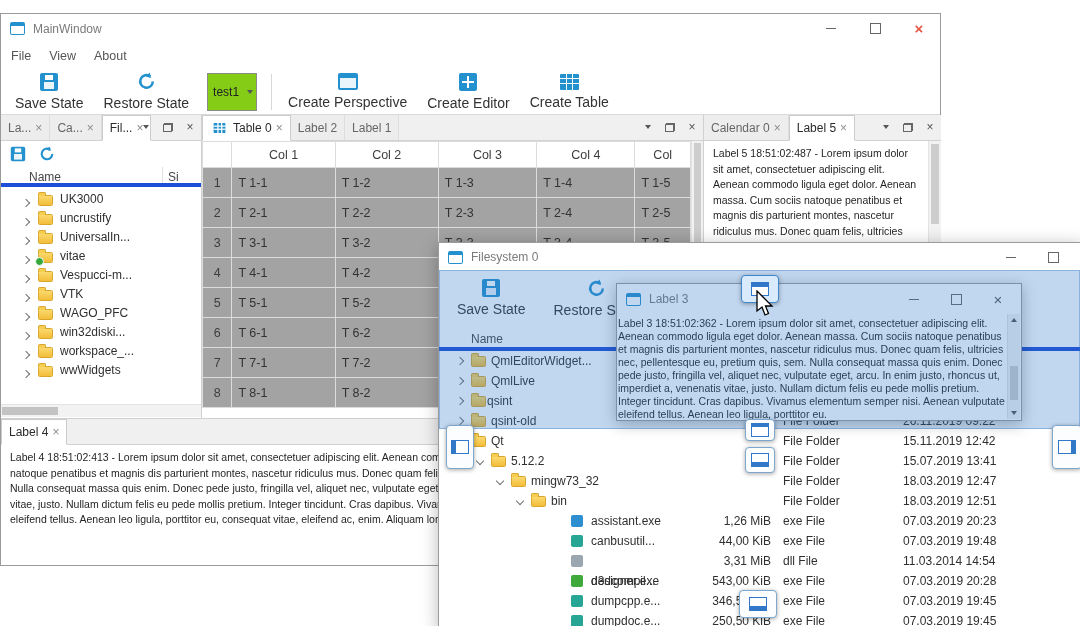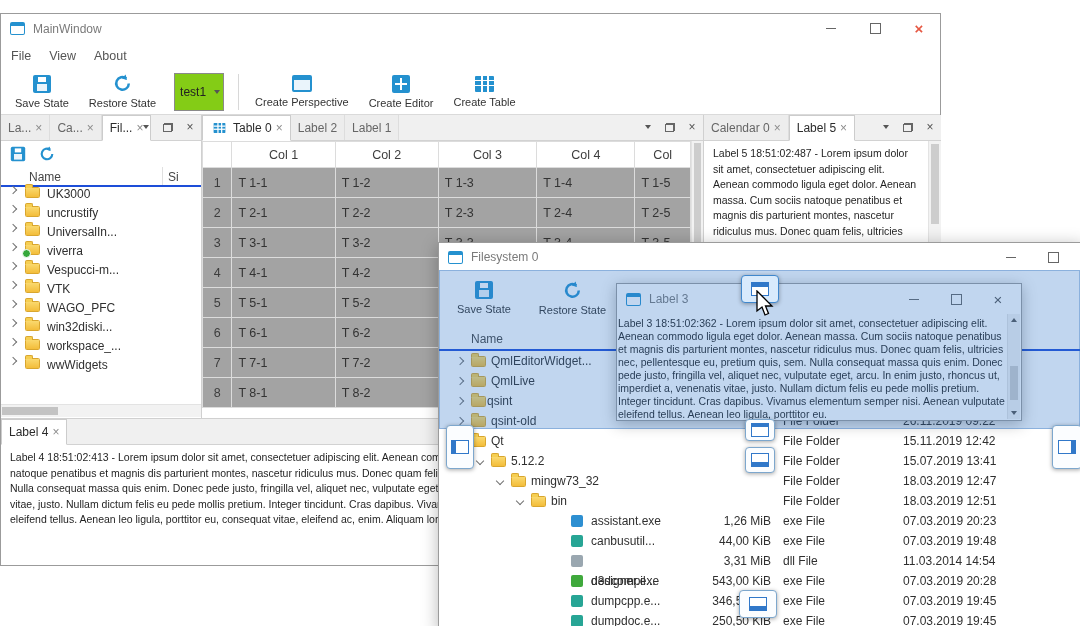--- a/index.html
+++ b/index.html
@@ -12,21 +12,21 @@
 .winbtn{position:absolute;top:0;width:42px;height:100%;display:flex;align-items:center;justify-content:center}
 .winbtn.min::before{content:"";width:10px;height:1px;background:#666}
 .winbtn.max::before{content:"";width:9px;height:9px;border:1px solid #666}
 .winbtn.close{font-size:15px;color:#555}
 .winbtn.close::before{content:"×"}
 .winbtn.close.red{color:#e65843;font-weight:bold}
 #menu-bar{display:flex;align-items:center;height:26px;padding-left:1px}
 .menu-item{padding:0 9px;font-size:12.5px;color:#555}
 #main-toolbar{display:flex;align-items:center;height:46px;border-bottom:1px solid #dadada;padding-left:4px}
 .tbtn{display:flex;flex-direction:column;align-items:center;justify-content:center;gap:4px;height:44px;padding:0 10px}
-.tbtn .lbl{font-size:11px;color:#333;white-space:nowrap}
+.tbtn .lbl{font-size:14px;color:#333;white-space:nowrap}
 .combo{width:50px;height:38px;border:1px solid #8a8a8a;background:#84cc16;display:flex;align-items:center;margin:0 8px;position:relative}
 .combo .val{font-size:12px;color:#222;margin-left:5px}
 .combo .arrow{position:absolute;right:3px;top:50%;margin-top:-2px;width:0;height:0;border-left:3.5px solid transparent;border-right:3.5px solid transparent;border-top:4px solid #555}
 .tsep{width:1px;height:36px;background:#d8d8d8;margin:0 6px}
 .ico-save{width:18px;height:18px;background:#2491cf;border-radius:2px;position:relative}
 .ico-save::before{content:"";position:absolute;top:2px;left:5px;width:8px;height:5px;background:#fff}
 .ico-save::after{content:"";position:absolute;bottom:2px;left:4px;width:10px;height:7px;background:#eaf4fb}
 .ico-persp{width:20px;height:17px;border:2px solid #2491cf;border-radius:2px;position:relative;background:#eaf4fb}
 .ico-persp::before{content:"";position:absolute;left:-1px;right:-1px;top:-1px;height:4px;background:#2491cf}
 .ico-editor{width:18px;height:18px;background:#2491cf;border-radius:2px;position:relative}
@@ -47,22 +47,22 @@
 .dc-float{position:relative;width:10px;height:9px}
 .dc-float::before{content:"";position:absolute;right:0;top:0;width:7px;height:6px;border:1px solid #666}
 .dc-float::after{content:"";position:absolute;left:0;bottom:0;width:7px;height:6px;border:1px solid #666;background:#f0f0f0}
 .dc-close{font-size:12px;color:#555}
 .dc-close::before{content:"×"}
 #dock-left{position:absolute;left:0;top:101px;width:201px;height:304px;border-right:1px solid #d0d0d0;border-bottom:1px solid #d0d0d0}
 #dock-center{position:absolute;left:201px;top:101px;width:502px;height:304px;border-right:1px solid #d0d0d0;border-bottom:1px solid #d0d0d0}
 #dock-right{position:absolute;left:703px;top:101px;width:237px;height:450px}
 #dock-bottom{position:absolute;left:0;top:405px;width:703px;height:146px;border-right:1px solid #d0d0d0}
 #left-minibar{display:flex;align-items:center;gap:12px;height:26px;padding-left:8px}
-.tree-head{position:relative;height:20px;border-bottom:2px solid #1d4ed8;font-size:12px;color:#454545}
-.trow{display:flex;align-items:flex-start;height:19px;padding-left:9px;font-size:12px;color:#2f2f2f}
+.tree-head{position:relative;height:20px;border-bottom:4px solid #1d4ed8;font-size:12px;color:#454545}
+.trow{display:flex;align-items:flex-end;height:19px;padding-left:22px;font-size:12px;color:#2f2f2f}
 .chev{width:6px;height:6px;border-right:1.4px solid #727272;border-bottom:1.4px solid #727272;transform:rotate(-45deg);flex:0 0 auto}
 .chev.open{transform:rotate(45deg)}
 .fold{flex:0 0 auto;width:15px;height:11px;background:linear-gradient(#fad96e,#f3bd3a);border:1px solid #d9a62e;border-radius:1.5px;position:relative;margin:0 7px 0 9px}
 .fold::before{content:"";position:absolute;left:-1px;top:-4px;width:6px;height:3px;background:#f6cf52;border:1px solid #d9a62e;border-bottom:none;border-radius:2px 2px 0 0}
 .badge{position:absolute;left:-4px;bottom:-4px;width:9px;height:9px;border-radius:50%;background:#35a83b;border:1px solid #fff}
 .tname{white-space:nowrap}
 #center-table{position:absolute;left:0;top:26px;right:12px;bottom:0;overflow:hidden;background:#fff}
 #grid-table{border-collapse:collapse;table-layout:fixed;background:#a3a3a3}
 #grid-table th,#grid-table td{border:1px solid #dcdcdc;font-weight:normal;font-size:12.5px;color:#333;overflow:hidden;white-space:nowrap}
 #grid-table th{height:26px;text-align:center;color:#3d3d3d;background:#fff}
@@ -199,21 +199,21 @@
           <div class="trow">
             <span class="chev"></span>
             <span class="fold"></span>
             <span class="tname">UniversalIn...</span>
           </div>
           <div class="trow">
             <span class="chev"></span>
             <span class="fold">
               <span class="badge"></span>
             </span>
-            <span class="tname">viverra</span>
+            <span class="tname">vitae</span>
           </div>
           <div class="trow">
             <span class="chev"></span>
             <span class="fold"></span>
             <span class="tname">Vespucci-m...</span>
           </div>
           <div class="trow">
             <span class="chev"></span>
             <span class="fold"></span>
             <span class="tname">VTK</span>

